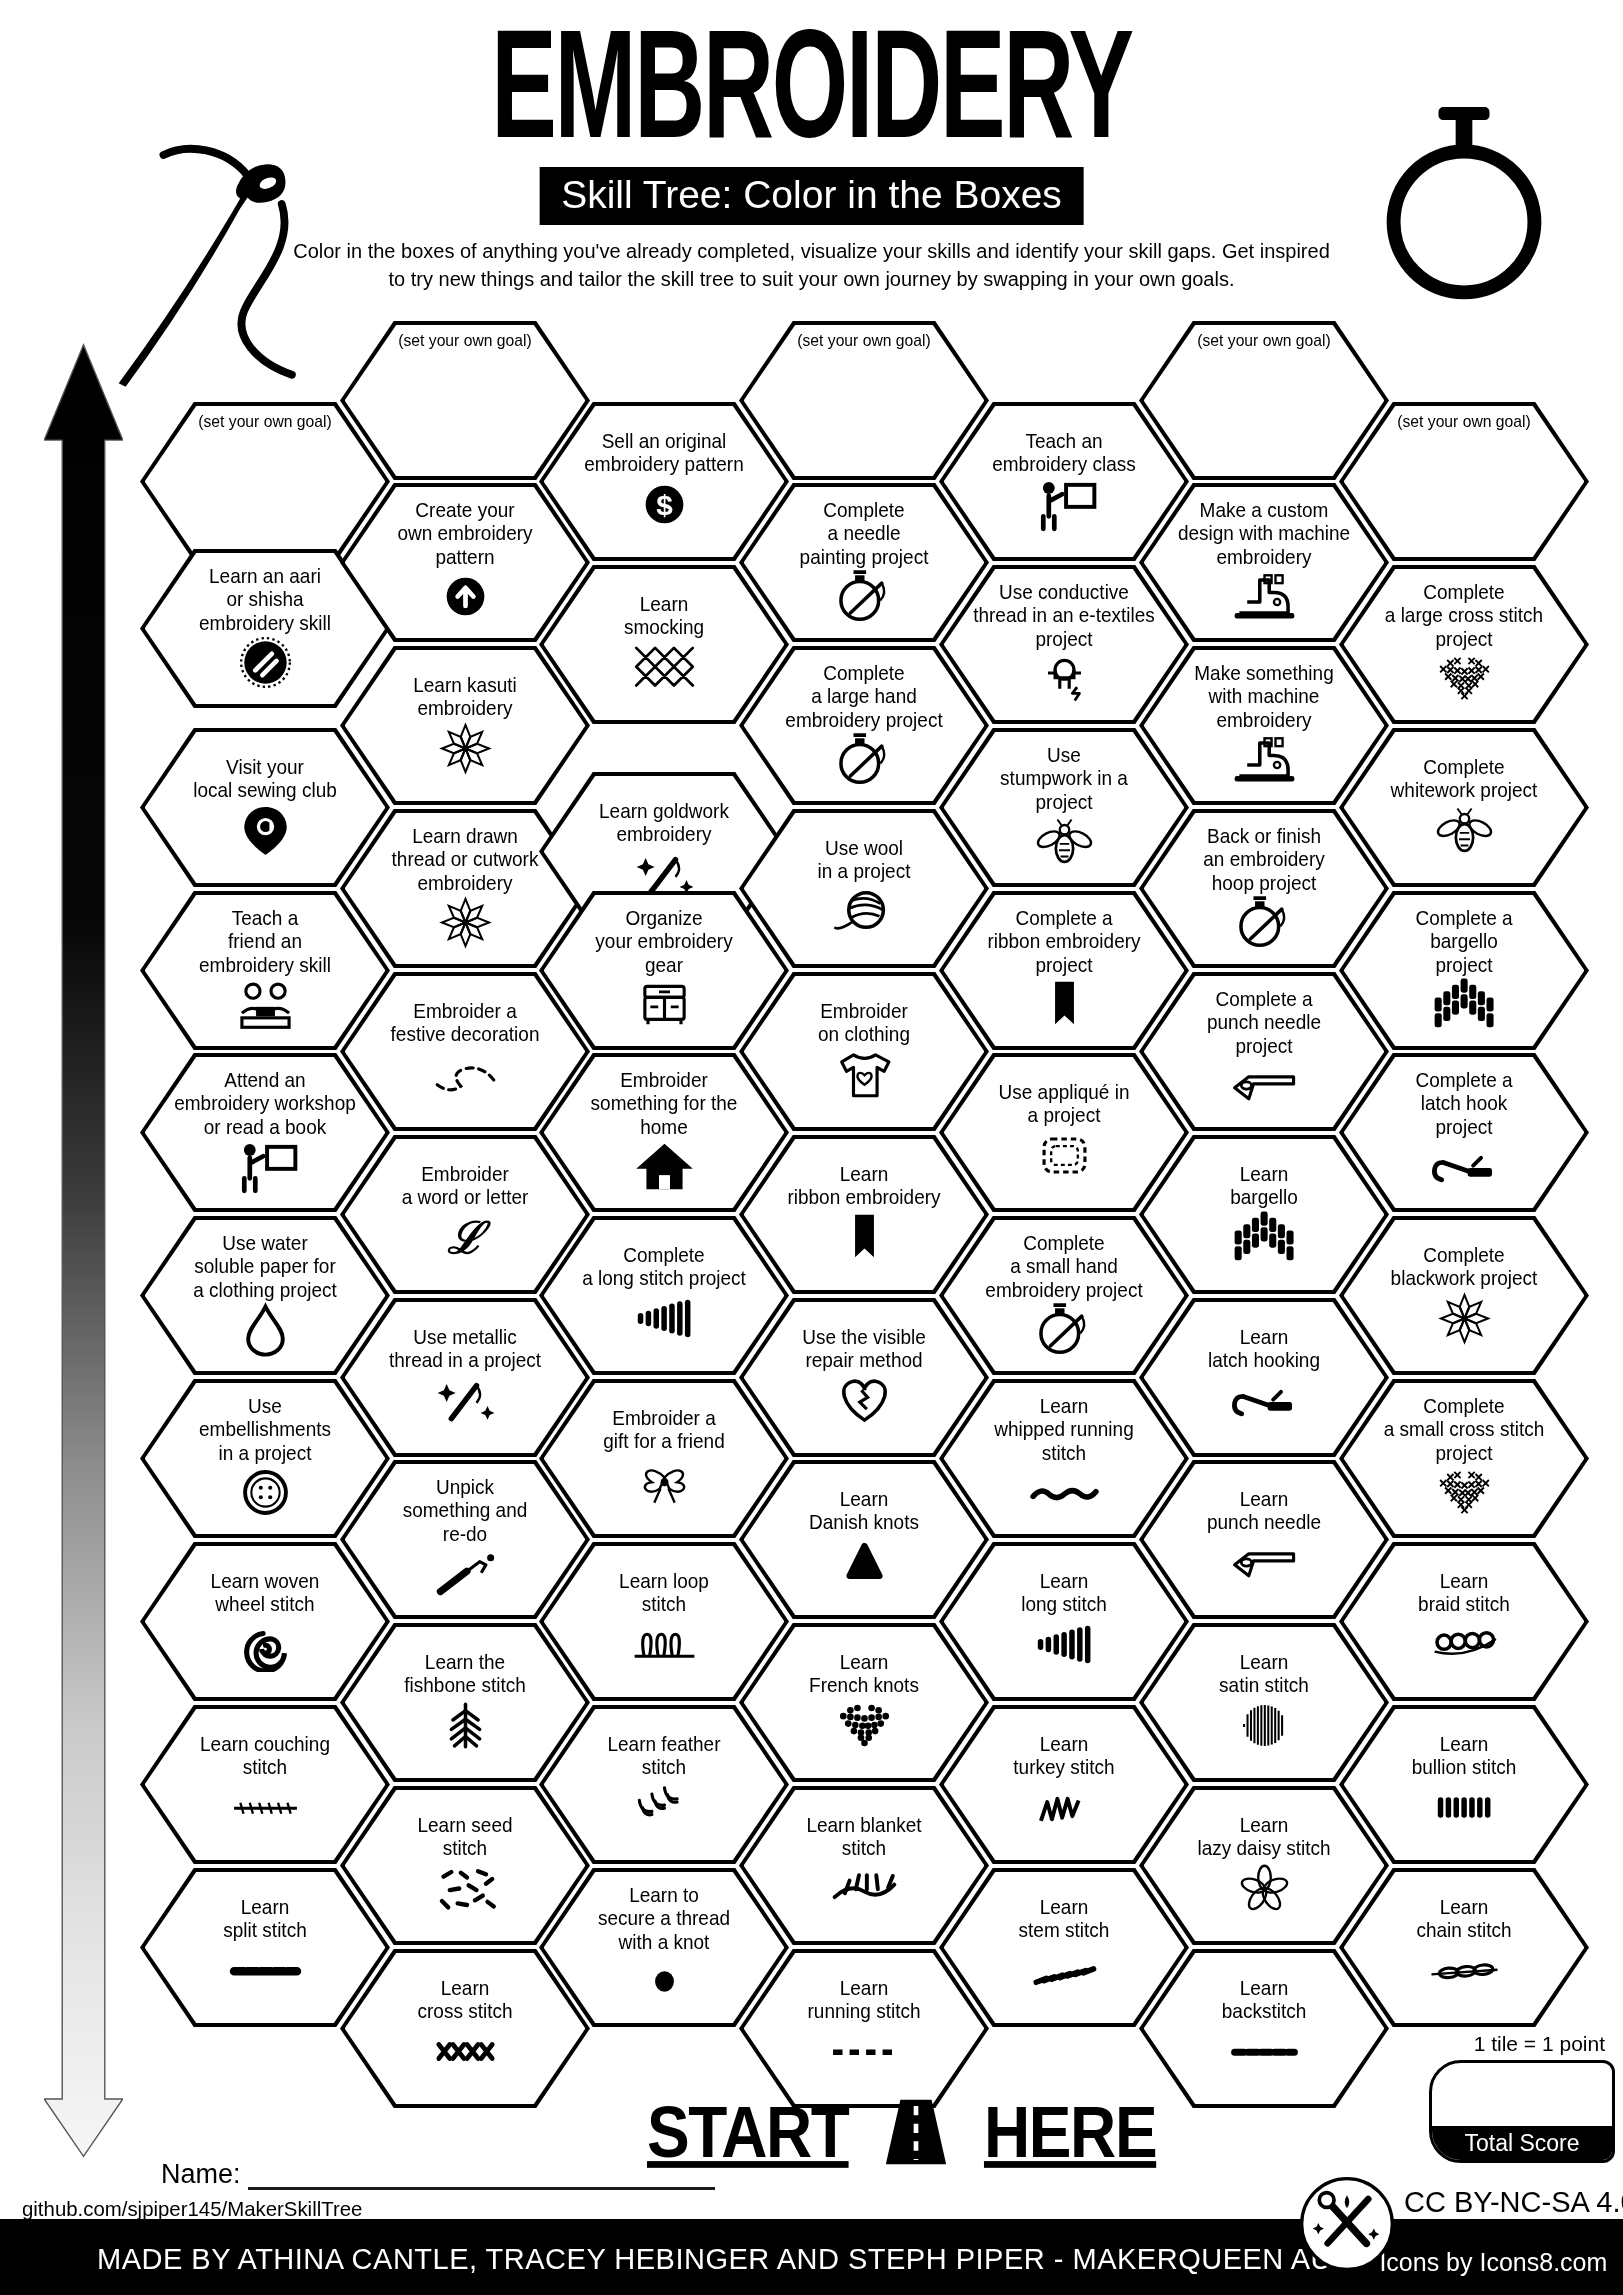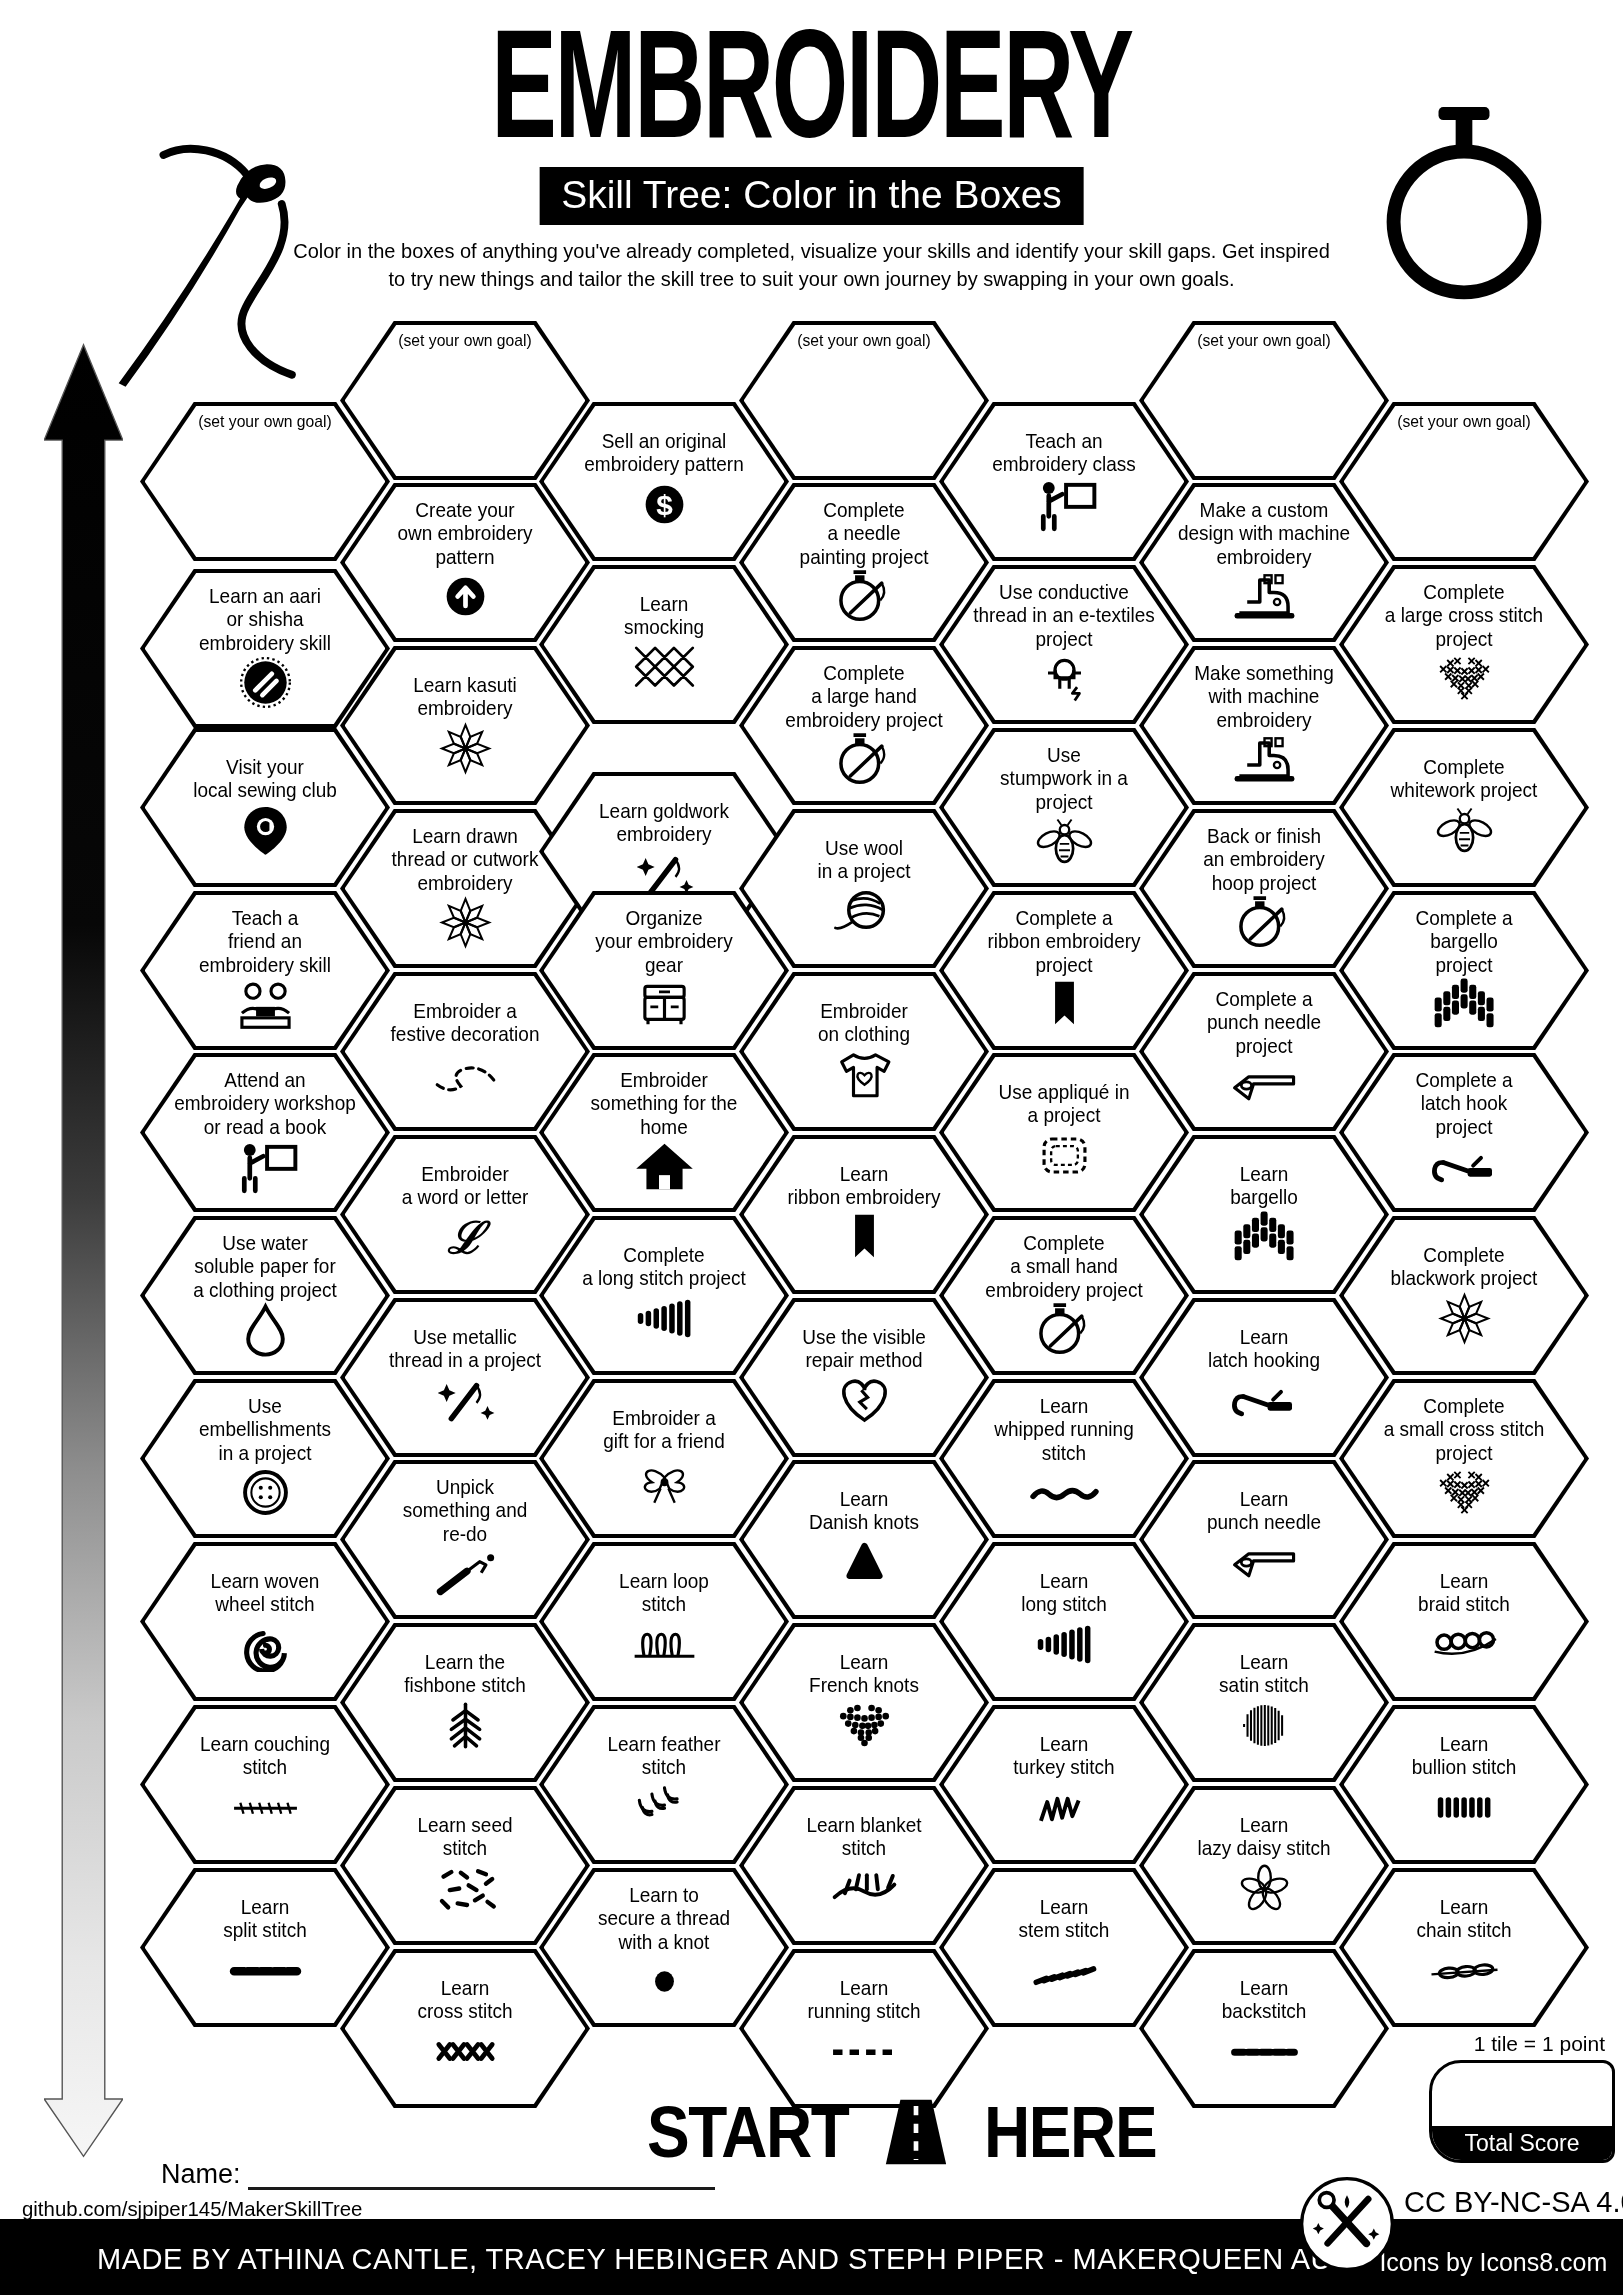--- a/index.html
+++ b/index.html
@@ -24,21 +24,21 @@
   .hex{position:absolute;width:250px;height:159px;background:#000;
        clip-path:polygon(0% 50%,21.5% 0%,78.5% 0%,100% 50%,78.5% 100%,21.5% 100%);}
   .hex-in{position:absolute;left:4.6px;top:3.7px;right:4.6px;bottom:3.7px;background:#fff;
        clip-path:polygon(0% 50%,21.5% 0%,78.5% 0%,100% 50%,78.5% 100%,21.5% 100%);
        display:flex;flex-direction:column;align-items:center;justify-content:center;gap:1.9px;}
   .hex-label{font-size:19px;line-height:1.16;text-align:center;white-space:pre-line;transform:scaleY(1.07);}
   .hex.goal .hex-in{justify-content:flex-start;padding-top:7.4px;}
   .hex.goal .hex-label{font-size:15.7px;}
   .hex-icon{width:79px;height:55px;flex:none;}
   
-  #start-block{position:absolute;left:647px;top:2095px;display:flex;align-items:center;gap:15.7px;}
+  #start-block{position:absolute;left:647px;top:2095px;display:flex;align-items:center;gap:15.7px;text-decoration:underline;}
   .start-word{font-weight:bold;font-size:64px;letter-spacing:-1.4px;transform:scaleY(1.12);white-space:nowrap;}
   #road-icon{width:104px;height:74px;}
   #name-row{position:absolute;left:161px;top:2159px;display:flex;align-items:flex-end;}
   #name-label{font-size:27px;}
   #name-line{width:467px;border-bottom:3.2px solid #1a1a1a;height:24px;margin-left:7.4px;}
   #github-url{position:absolute;left:22px;top:2198px;font-size:20.4px;}
   #tile-points{position:absolute;left:1448px;top:2032px;width:157px;text-align:right;font-size:21px;}
   #score-box{position:absolute;left:1429px;top:2060px;width:186px;height:103px;background:#fff;
        border:3.7px solid #000;border-radius:32px 12px 12px 32px;box-sizing:border-box;overflow:hidden;}
   #score-bar{position:absolute;left:0;right:0;bottom:0;height:34px;background:#000;color:#fff;
@@ -93,21 +93,21 @@
     <div class="rot-label" id="advanced-label">ADVANCED</div>
     <div class="rot-label" id="basics-label">BASICS</div>
   </div>
 
   <div id="hex-layer">
       <div class="hex goal" style="left: 140px; top: 402px;">
         <div class="hex-in">
           <div class="hex-label">(set your own goal)</div>
         </div>
       </div>
-      <div class="hex" style="left: 140px; top: 569px;">
+      <div class="hex" style="left: 140px; top: 549px;">
         <div class="hex-in">
           <div class="hex-label">Learn an aari
 or shisha
 embroidery skill</div>
           <svg viewBox="0 0 100 70" class="hex-icon">
             <circle cx="50" cy="35" r="27" fill="#000"></circle>
             <circle cx="50" cy="35" r="31" fill="none" stroke="#000" stroke-width="3" stroke-dasharray="3,4"></circle>
             <g stroke="#fff" stroke-width="6" stroke-linecap="round">
               <path d="M37,45 L58,24"></path>
               <path d="M46,51 L64,33"></path>

